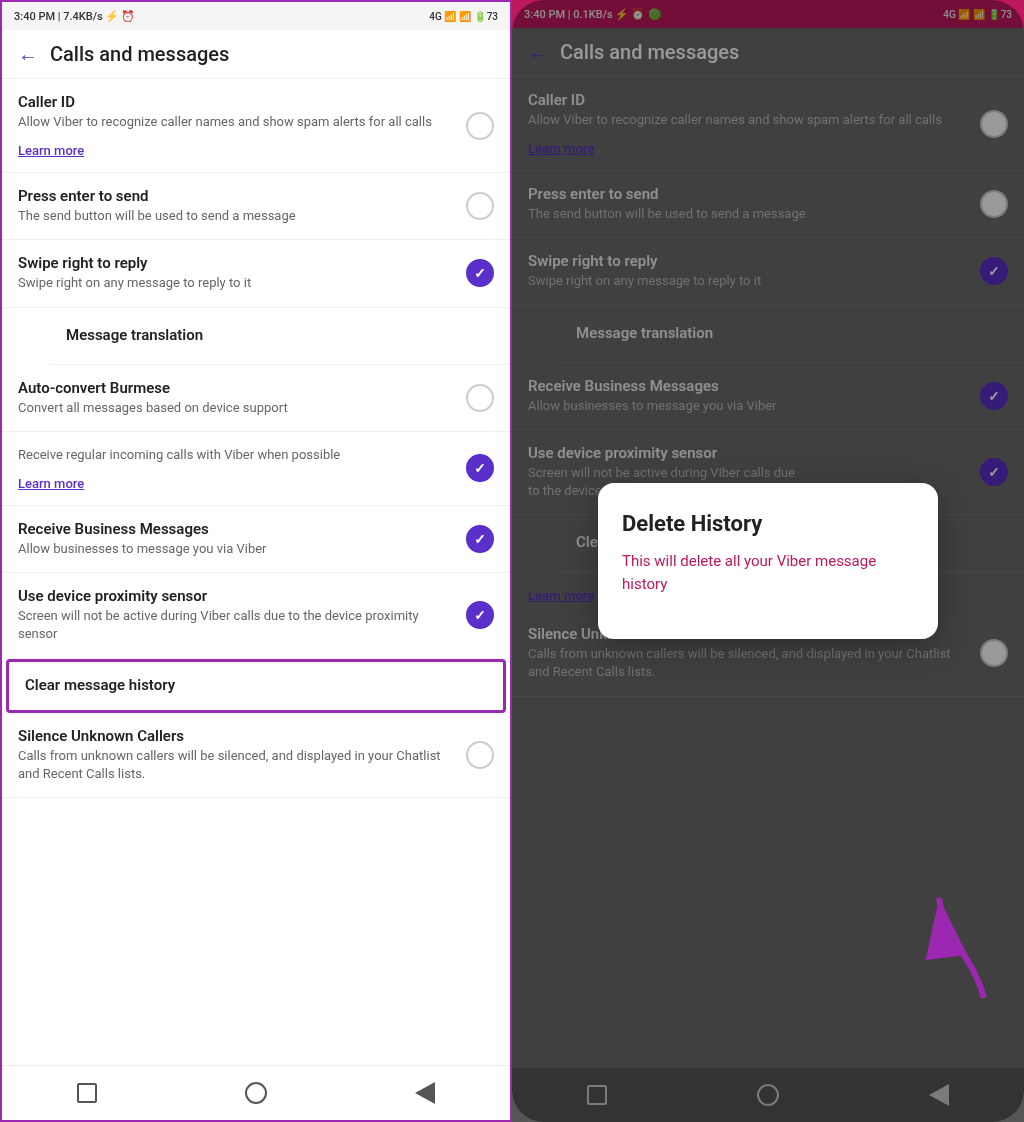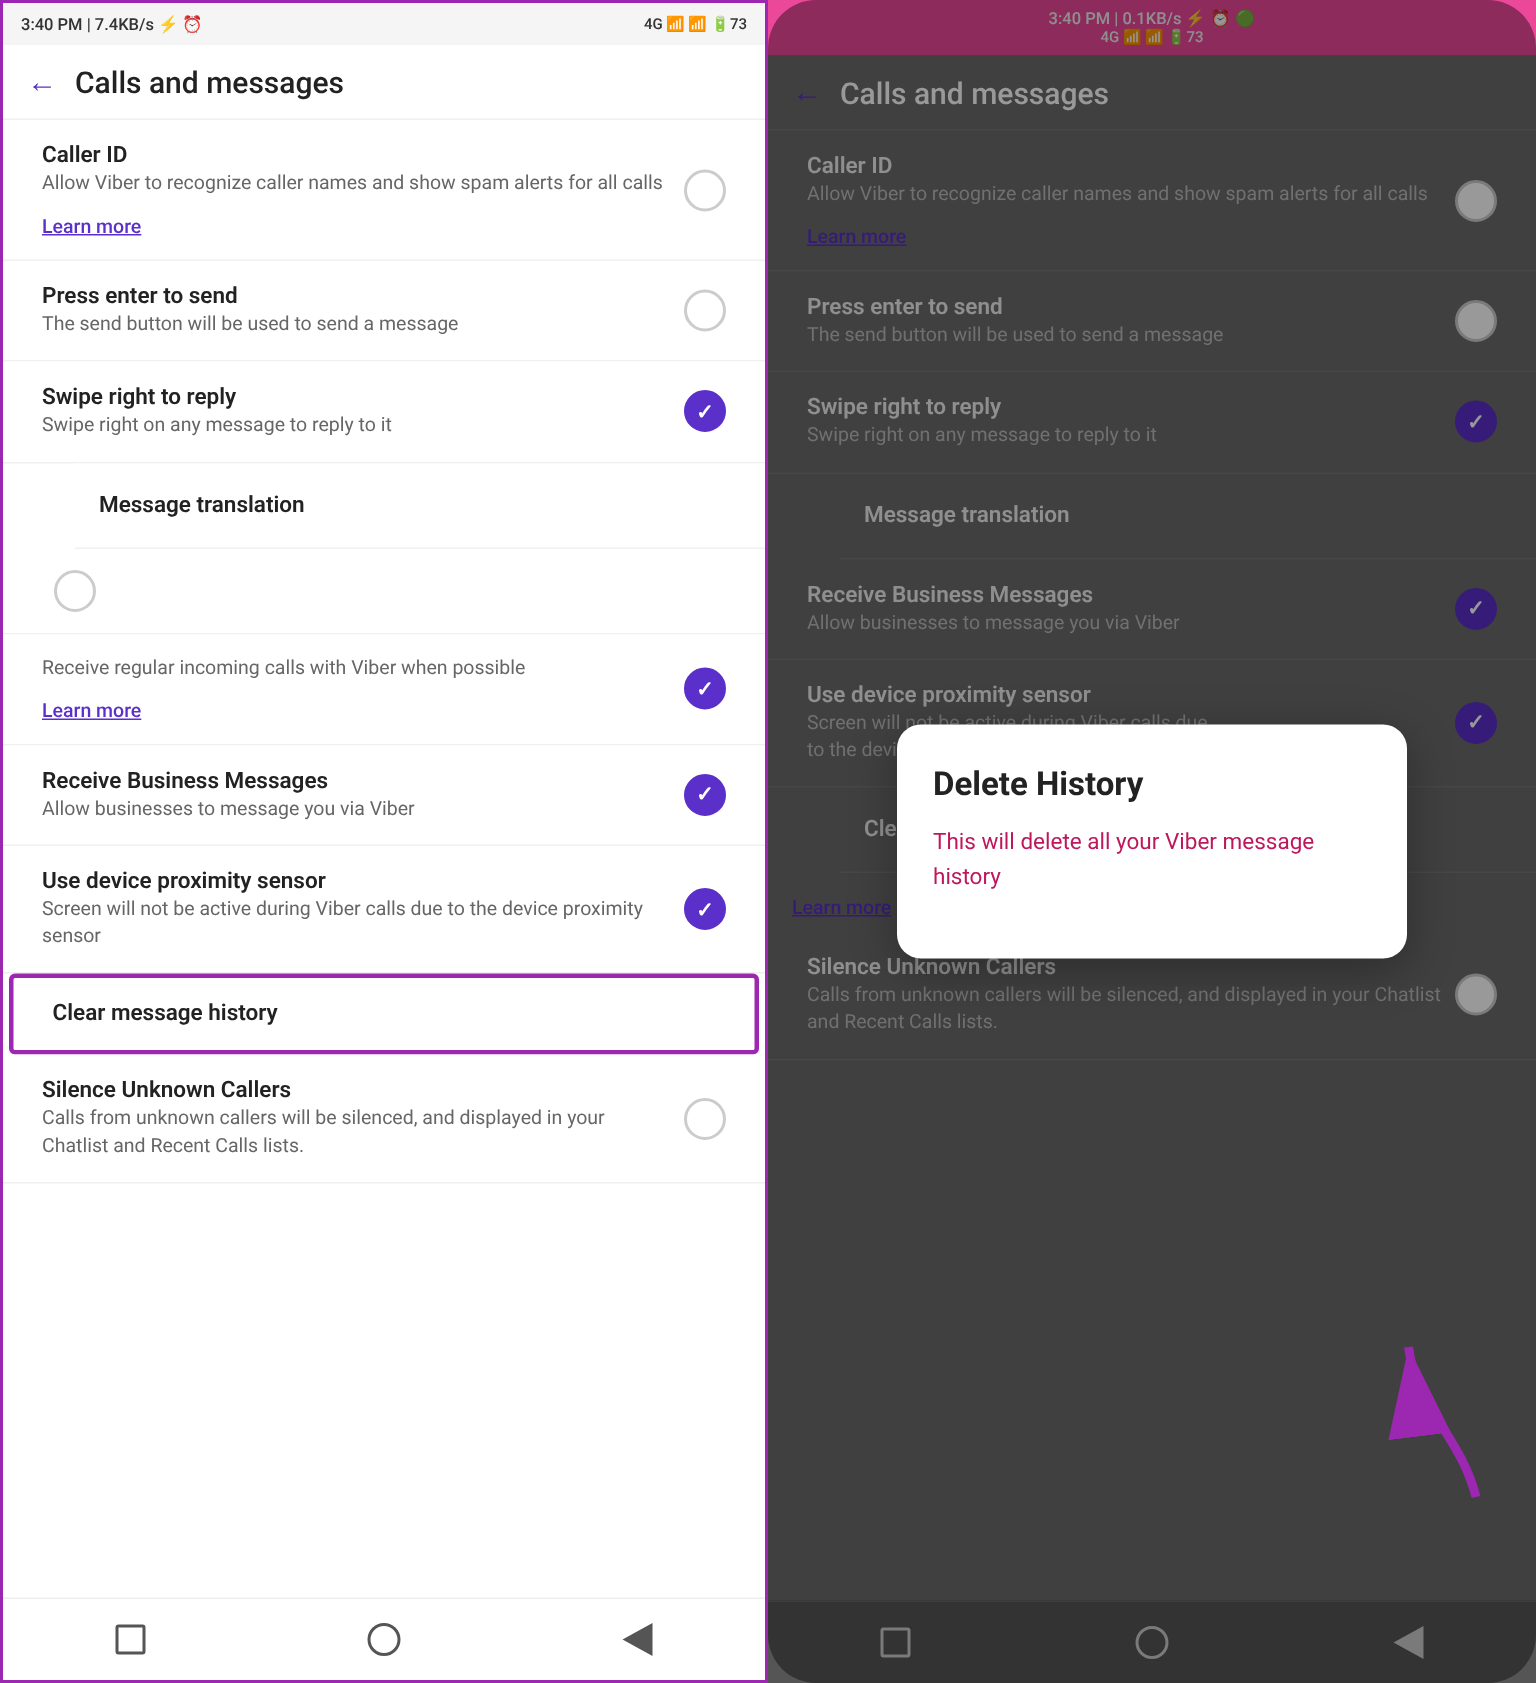--- a/index.html
+++ b/index.html
@@ -42,23 +42,22 @@
       display: flex;
       justify-content: space-between;
       align-items: center;
       font-size: 11px;
       font-weight: 500;
       color: #333;
       min-height: 28px;
     }
 
     .phone-screen.dark .status-bar {
-      background: #ec4899;
+      background: #be185d;
       color: #eee;
-      flex-direction: column;
     }
 
     .status-left {
       display: flex;
       align-items: center;
       gap: 4px;
     }
 
     .status-right {
       display: flex;
@@ -101,21 +100,21 @@
     .settings-list {
       flex: 1;
       overflow-y: auto;
       padding: 0;
     }
 
     .settings-item {
       display: flex;
       align-items: center;
       justify-content: space-between;
-      padding: 14px 26px;
+      padding: 14px 16px;
       border-bottom: 1px solid #f0f0f0;
       background: #fff;
     }
 
     .phone-screen.dark .settings-item {
       background: transparent;
       border-bottom: 1px solid #777;
     }
 
     .settings-item.highlighted {
@@ -362,20 +361,24 @@
           <div class="item-desc">Swipe right on any message to reply to it</div>
         </div>
         <div class="toggle checked"></div>
       </div>
 
       <div class="settings-item-simple">
         <div class="item-title">Message translation</div>
       </div>
 
       <div class="settings-item">
+        <div class="item-text">
+          <div class="item-title">Auto-convert Burmese</div>
+          <div class="item-desc">Convert all messages based on device support</div>
+        </div>
         <div class="toggle"></div>
       </div>
 
       <div class="settings-item">
         <div class="item-text">
           <div class="item-desc">Receive regular incoming calls with Viber when possible</div>
           <span class="learn-more">Learn more</span>
         </div>
         <div class="toggle checked"></div>
       </div>

